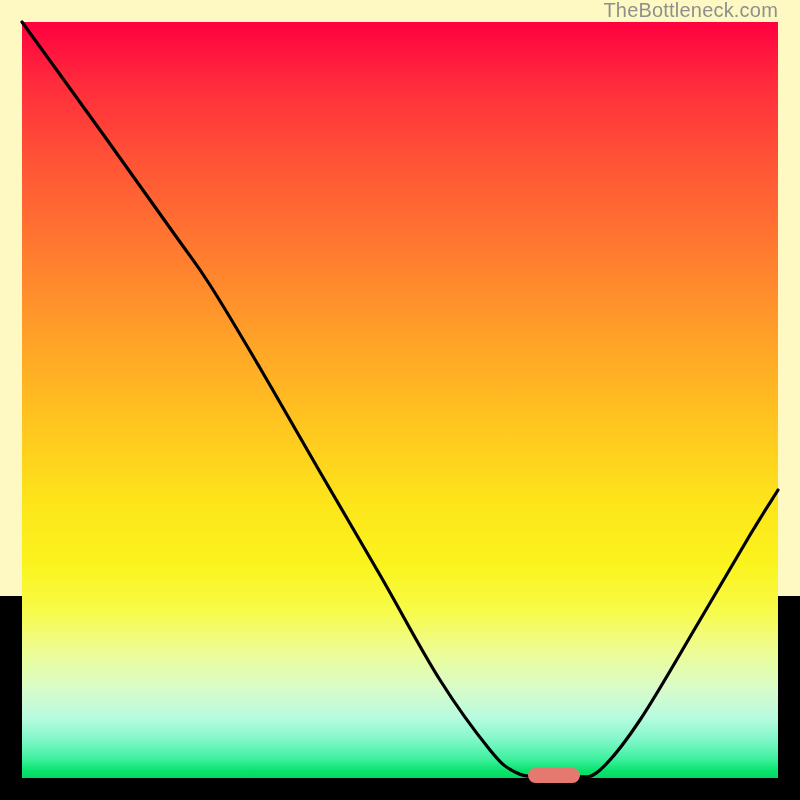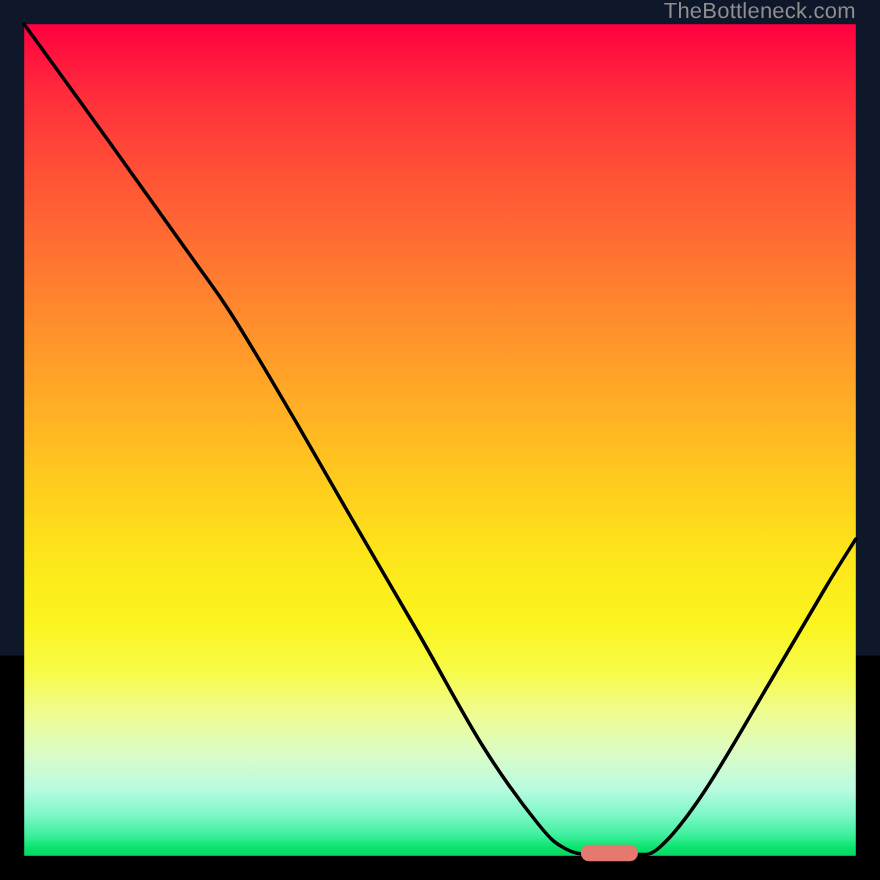--- a/index.html
+++ b/index.html
@@ -9,21 +9,21 @@
     height: 800px;
     background: #000;
     overflow: hidden;
   }
   .frame {
     position: absolute;
     left: 0;
     top: 0;
     width: 800px;
     height: 596px;
-    background: #0f172a;
+    background: #fef9c3;
   }
   .plot-area {
     position: absolute;
     left: 22px;
     top: 22px;
     width: 756px;
     height: 756px;
     background: linear-gradient(to bottom,
       #ff0040 0%,
       #ff2b3c 8%,

